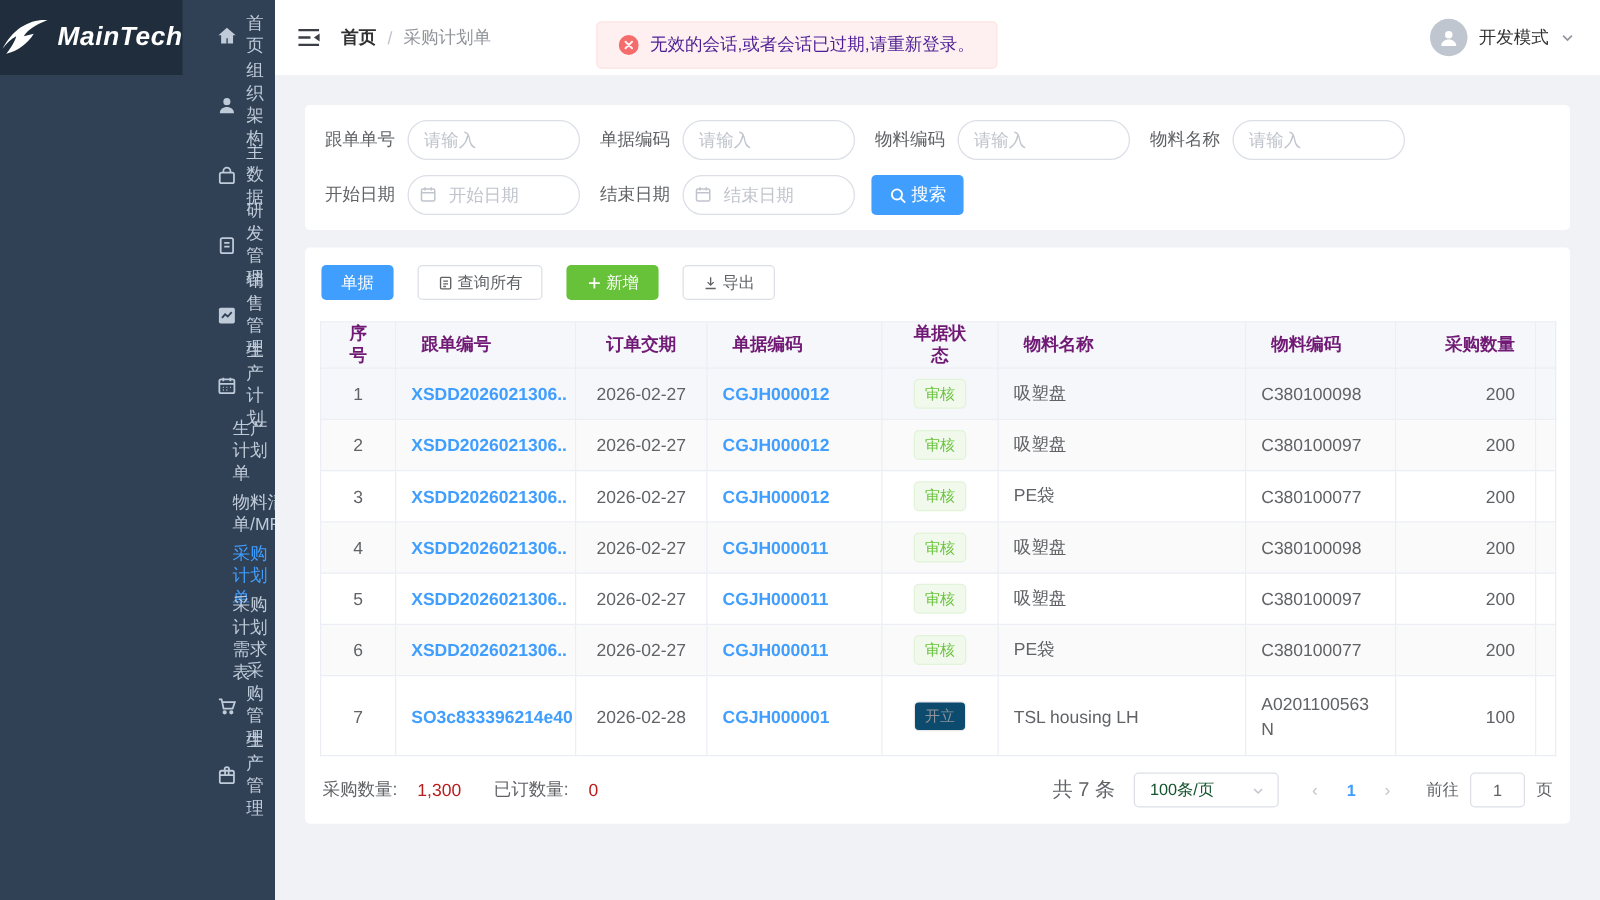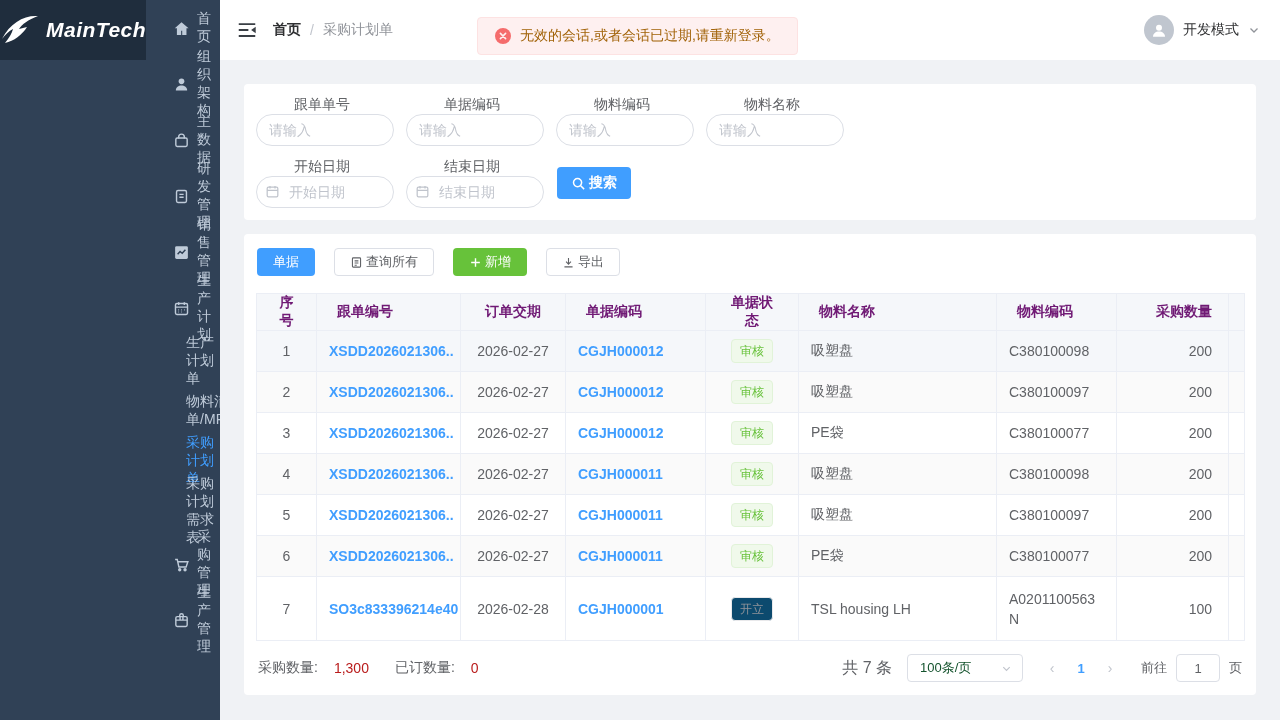--- a/index.html
+++ b/index.html
@@ -23,48 +23,48 @@
   
   .main { flex:1; display:flex; flex-direction:column; min-width:0; }
   .topbar { height:60px; background:#fff; display:flex; align-items:center; padding:0 20px 0 16px; position:relative; flex-shrink:0; }
   .fold-btn { width:22px; height:22px; color:#3a3f45; cursor:pointer; display:inline-flex; }
   .fold-btn svg { width:100%; height:100%; }
   .breadcrumb { display:flex; align-items:center; gap:9px; margin-left:15px; font-size:14px; }
   .bc-home { color:#303133; font-weight:bold; cursor:pointer; }
   .bc-sep { color:#c0c4cc; }
   .bc-current { color:#909399; }
   .alert { position:absolute; left:257px; top:17px; height:38px; background:#fef0f0; border:1px solid #fde2e2; border-radius:4px; display:flex; align-items:center; gap:9px; padding:0 17px; }
-  .alert-text { color:#a16207; font-size:14px; }
+  .alert-text { color:#4c1d95; font-size:14px; }
   .alert-icon { width:16px; height:16px; display:inline-flex; }
   .user-area { margin-left:auto; display:flex; align-items:center; gap:9px; cursor:pointer; }
   .avatar { width:30px; height:30px; border-radius:50%; background:#c0c6cf; display:flex; align-items:center; justify-content:center; overflow:hidden; }
   .avatar svg { width:18px; height:18px; }
   .user-name { color:#303133; font-size:14px; }
   .user-caret { width:12px; height:12px; color:#909399; display:inline-flex; }
   .user-caret svg { width:100%; height:100%; }
 
   
   .content { flex:1; padding:24px 24px 0 24px; overflow:hidden; }
   .card { background:#fff; border-radius:4px; }
 
   
   .search-card { padding:12px 12px 12px 12px; margin-bottom:14px; }
   .s-row { display:flex; align-items:center; }
   .s-row + .s-row { margin-top:12px; }
-  .f-group { display:flex; align-items:center; margin-right:12px;flex-direction:column; }
+  .f-group { display:flex; align-items:center; margin-right:12px; }
   .f-label { width:70px; text-align:right; padding-right:10px; color:#606266; font-size:14px; flex-shrink:0; }
   .f-input { width:138px; height:32px; border:1px solid #dcdfe6; border-radius:16px; padding:0 12px; font-size:14px; color:#606266; outline:none; font-family:inherit; }
   .f-input::placeholder { color:#c0c4cc; }
   .date-wrap { position:relative; }
   .date-wrap .f-input { padding-left:32px; }
   .date-ico { position:absolute; left:9px; top:8px; width:15px; height:15px; color:#c0c4cc; display:inline-flex; }
   .date-ico svg { width:100%; height:100%; }
   .btn { display:inline-flex; align-items:center; justify-content:center; gap:3px; border-radius:4px; cursor:pointer; border:1px solid transparent; font-family:inherit; }
   .btn svg { flex-shrink:0; }
-  .btn-search { width:74px; height:32px; background:#409eff; color:#fff; font-size:14px; margin-left:1px;font-weight:bold; }
+  .btn-search { width:74px; height:32px; background:#409eff; color:#fff; font-size:14px; margin-left:1px; }
 
   
   .table-card { padding:14px 12px 0 12px; }
   .toolbar { display:flex; align-items:center; margin-left:1px; margin-bottom:17px; }
   .btn-sm { height:28px; font-size:13px; padding:0 15px; }
   .btn-primary { background:#409eff; color:#fff; }
   .btn-plain { background:#fff; border-color:#dcdfe6; color:#606266; }
   .btn-success { background:#67c23a; color:#fff; }
   .toolbar .btn + .btn { margin-left:19px; }
 

